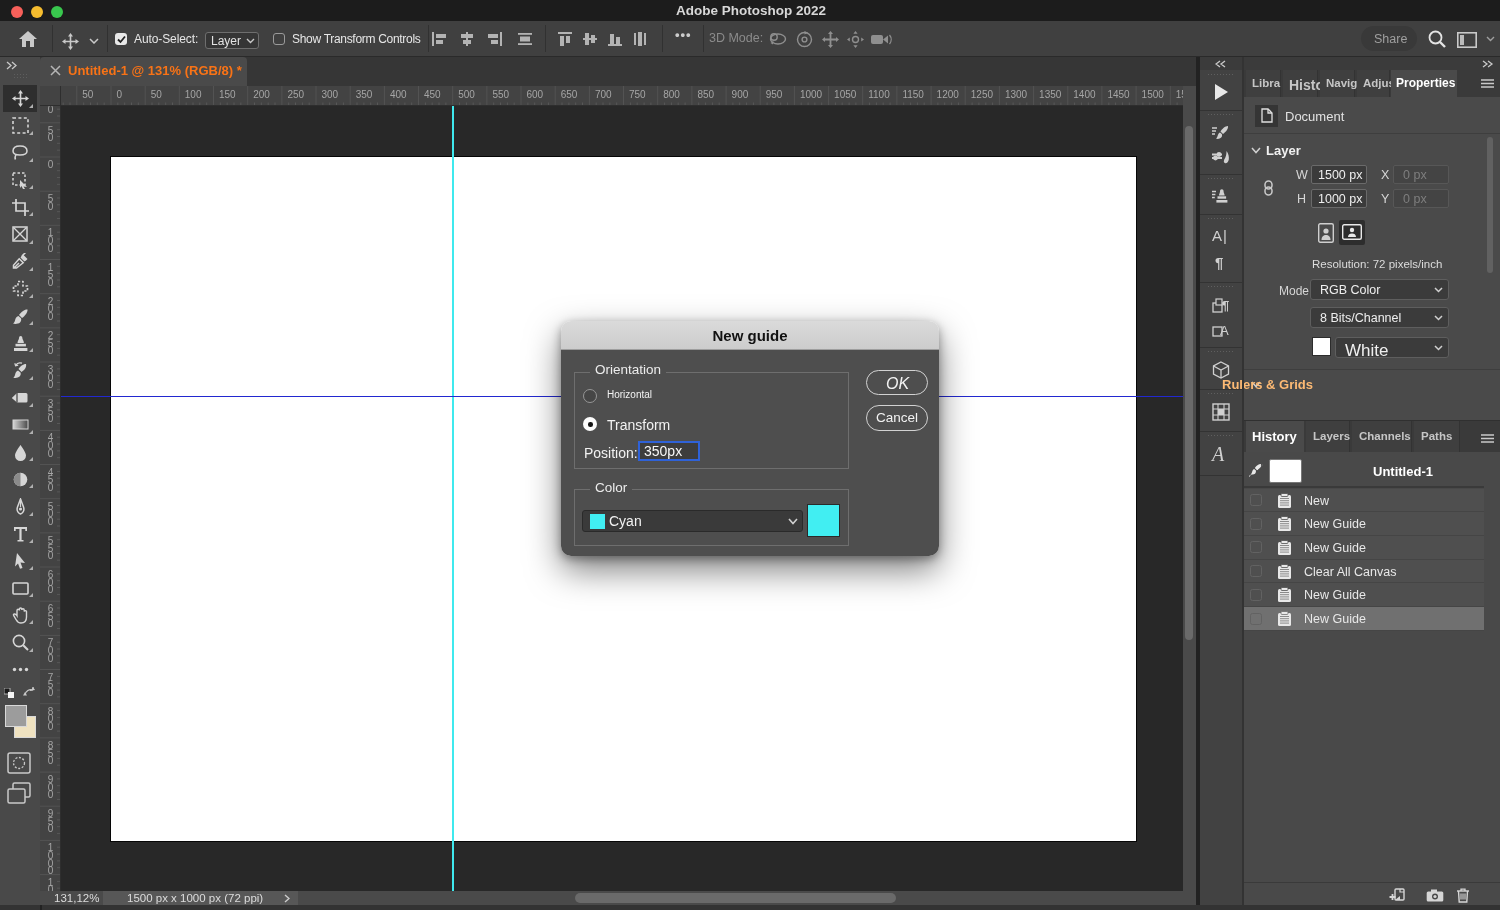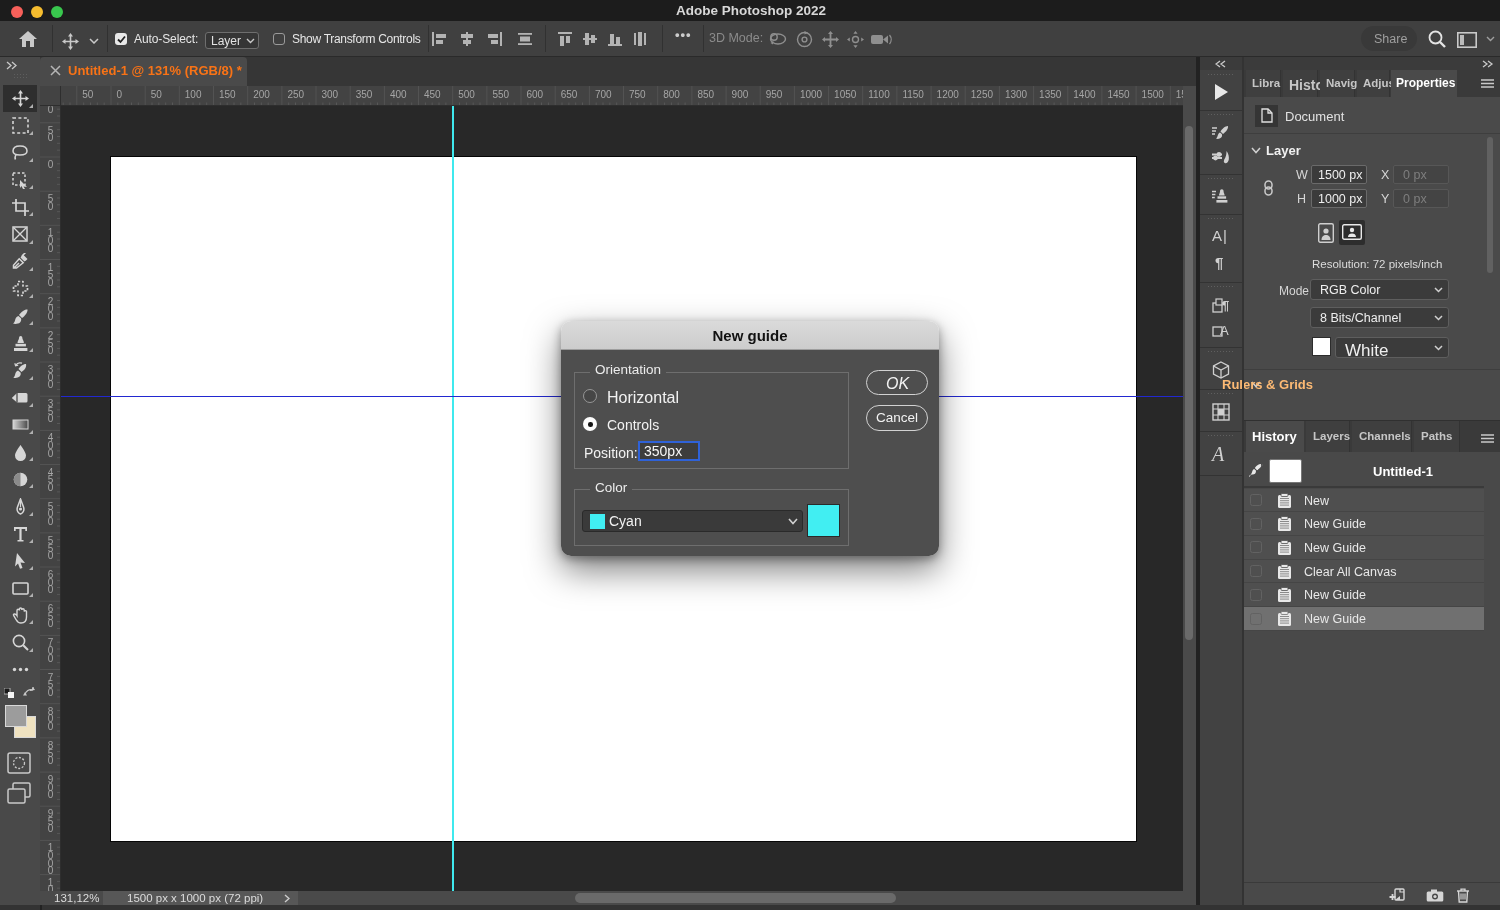--- a/index.html
+++ b/index.html
@@ -941,24 +941,24 @@
   </svg>
 <div style="position:absolute;left:1244px;top:905px;width:256px;height:5px;background:#333333;"></div>
 <div style="position:absolute;left:1242px;top:57px;width:2px;height:848px;background:#333333;"></div>
 <div style="position:absolute;left:561px;top:321px;width:378px;height:235px;border-radius:10px;box-shadow:0 14px 34px rgba(0,0,0,0.5),0 3px 10px rgba(0,0,0,0.35);"></div>
 <div style="position:absolute;left:561px;top:321px;width:378px;height:29px;background:linear-gradient(#dadada,#cccccc);border-radius:10px 10px 0 0;border-bottom:1px solid #9e9e9e;"></div>
 <div style="position:absolute;left:750px;top:327px;font-size:15px;color:#111111;font-weight:700;white-space:nowrap;transform:translateX(-50%);">New guide</div>
 <div style="position:absolute;left:561px;top:350px;width:378px;height:206px;background:#4e4e4e;border-radius:0 0 10px 10px;"></div>
 <div style="position:absolute;left:574px;top:372px;width:275px;height:97px;border:1px solid #6e6e6e;"></div>
 <div style="position:absolute;left:590px;top:362px;font-size:13.5px;color:#ececec;font-weight:400;white-space:nowrap;background:#4e4e4e;padding:0 5px;">Orientation</div>
 <div style="position:absolute;left:583px;top:389px;width:14px;height:14px;background:#464646;border:1.5px solid #979797;border-radius:50%;"></div>
-<div style="position:absolute;left:607px;top:389px;font-size:16px;color:#f2f2f2;font-weight:400;white-space:nowrap;">Horizontal</div>
+<div style="position:absolute;left:607px;top:389px;font-size:10px;color:#f2f2f2;font-weight:400;white-space:nowrap;">Horizontal</div>
 <div style="position:absolute;left:583px;top:417px;width:14px;height:14px;background:#fdfdfd;border-radius:50%;"></div>
 <div style="position:absolute;left:588px;top:422px;width:4.5px;height:4.5px;background:#141414;border-radius:50%;"></div>
-<div style="position:absolute;left:607px;top:417px;font-size:14px;color:#f2f2f2;font-weight:400;white-space:nowrap;">Controls</div>
+<div style="position:absolute;left:607px;top:417px;font-size:14px;color:#f2f2f2;font-weight:400;white-space:nowrap;">Transform</div>
 <div style="position:absolute;left:584px;top:445px;font-size:14px;color:#f2f2f2;font-weight:400;white-space:nowrap;">Position:</div>
 <div style="position:absolute;left:638px;top:441px;width:62px;height:20px;background:#3d3d3d;border:2px solid #2f62d8;"></div>
 <div style="position:absolute;left:644px;top:443px;font-size:14px;color:#f8f8f8;font-weight:400;white-space:nowrap;">350px</div>
 <div style="position:absolute;left:866px;top:370px;width:62px;height:25px;border:1.5px solid #d2d2d2;border-radius:13px;"></div>
 <div style="position:absolute;left:886px;top:375px;font-size:16px;color:#f2f2f2;font-weight:400;white-space:nowrap;font-style:italic;">OK</div>
 <div style="position:absolute;left:866px;top:405px;width:62px;height:26px;border:1.5px solid #d2d2d2;border-radius:13px;"></div>
 <div style="position:absolute;left:876px;top:410px;font-size:13.5px;color:#f2f2f2;font-weight:400;white-space:nowrap;">Cancel</div>
 <div style="position:absolute;left:574px;top:489px;width:275px;height:57px;border:1px solid #6e6e6e;"></div>
 <div style="position:absolute;left:590px;top:480px;font-size:13.5px;color:#ececec;font-weight:400;white-space:nowrap;background:#4e4e4e;padding:0 5px;">Color</div>
 <div style="position:absolute;left:582px;top:510px;width:221px;height:22px;background:#3a3a3a;border:1px solid #2a2a2a;border-radius:3px;"></div>

